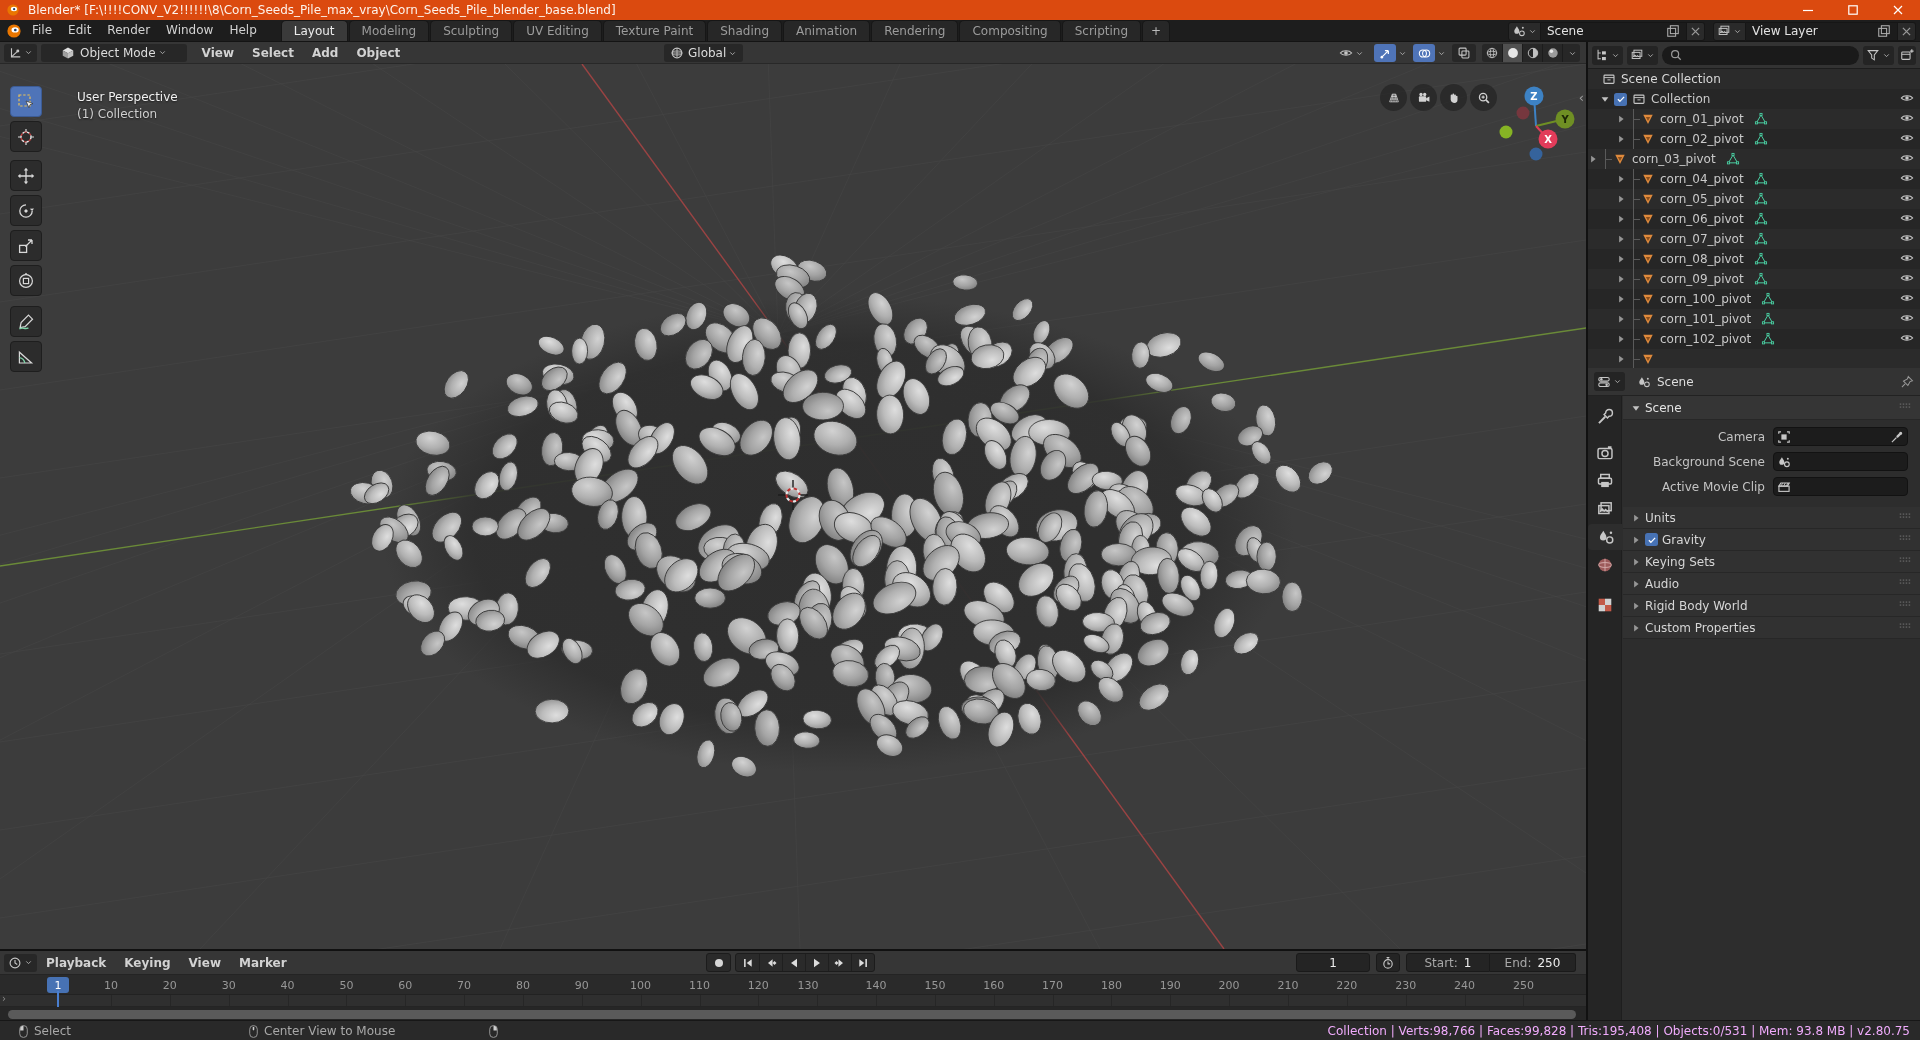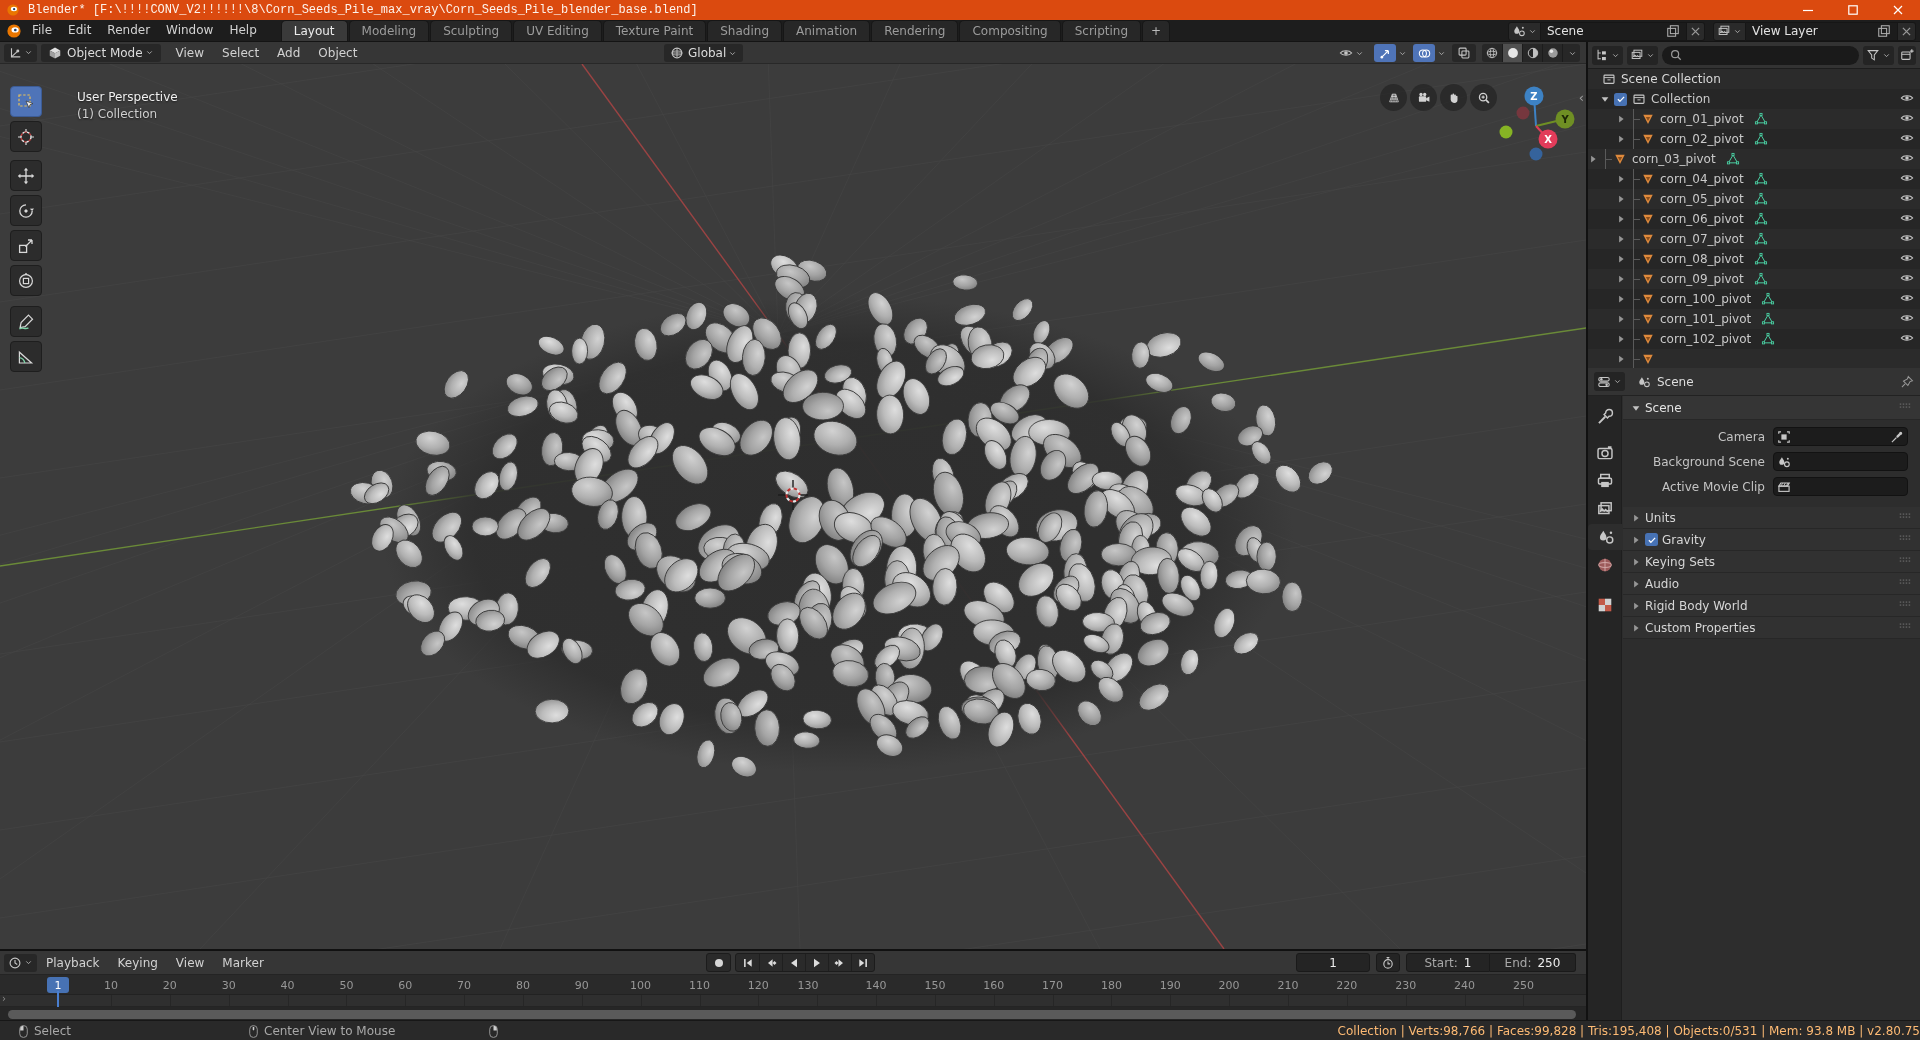--- a/index.html
+++ b/index.html
@@ -10,21 +10,21 @@
   .ic { display:inline-flex; align-items:center; justify-content:center; width:16px; height:16px; flex:none; }
   .ic svg { width:100%; height:100%; }
   .ic.s12 { width:12px; height:12px; }
   .ic.s14 { width:14px; height:14px; }
   .ic.s18 { width:18px; height:18px; }
   .chev { display:inline-flex; width:9px; height:9px; margin-left:2px; }
   .chev svg { width:100%; height:100%; }
 
   
   #titlebar { left:0; top:0; width:1920px; height:20px; background:#db4a0f; display:flex; align-items:center; }
-  #titlebar .title { color:#fdf3ec; font-size:12px; margin-left:8px; white-space:nowrap;font-family:Liberation Mono, monospace; }
+  #titlebar .title { color:#fdf3ec; font-size:12px; margin-left:8px; white-space:nowrap; }
   #win-controls { margin-left:auto; display:flex; height:100%; }
   #win-controls .wbtn { width:45px; height:100%; display:flex; align-items:center; justify-content:center; color:#fff; }
 
   
   #topbar { left:0; top:20px; width:1920px; height:22px; background:#1d1d1d; display:flex; align-items:center; border-bottom:1px solid #141414; }
   .menu-item { padding:0 8px; color:#d2d2d2; line-height:21px; cursor:default; }
   #tabs { display:flex; align-items:flex-end; height:100%; margin-left:16px; }
   .tab { padding:3px 12px 3px; height:21px; line-height:15px; background:#272727; color:#9c9c9c;
     border-radius:5px 5px 0 0; margin-right:1px; border:1px solid #161616; border-bottom:none; }
   .tab.active { background:#3a3a3a; color:#ececec; }
@@ -32,21 +32,21 @@
   #top-right { position:absolute; right:4px; top:21px; height:20px; display:flex; align-items:center; gap:8px; }
   .selector { display:flex; align-items:center; height:19px; }
   .selector .sel-icon-btn { display:flex; align-items:center; background:#2a2a2a; height:100%; padding:0 3px; border-radius:3px 0 0 3px; border:1px solid #161616; }
   .selector .sel-field { display:flex; align-items:center; background:#1c1c1c; height:100%; padding:0 6px; border:1px solid #161616; border-left:none; color:#e3e3e3; }
   .selector .sel-field .name { margin-right:8px; }
   .selector .xbtn { display:flex; align-items:center; justify-content:center; width:18px; height:100%; background:#2a2a2a; border:1px solid #161616; border-left:none; border-radius:0 3px 3px 0; color:#9a9a9a; }
 
   
   #vp-header { left:0; top:42px; width:1586px; height:22px; background:#363636; display:flex; align-items:center; border-bottom:1px solid #282828; }
   .hbtn { display:flex; align-items:center; height:18px; background:#272727; border-radius:3px; padding:0 4px; margin-left:4px; color:#dcdcdc; }
-  .hmenu { padding:0 9px; color:#d2d2d2; }
+  .hmenu { padding:0 9px; color:#d2d2d2;font-weight:bold; }
   .hgroup { display:flex; align-items:center; height:18px; background:#272727; border-radius:3px; overflow:hidden; }
   .hgroup .seg { display:flex; align-items:center; justify-content:center; height:100%; padding:0 3px; }
   .hgroup .seg + .seg { border-left:1px solid #1c1c1c; }
   .seg.on { background:#505050; }
   .tgl-blue { display:flex; align-items:center; justify-content:center; width:22px; height:18px; background:#4f74b8; border-radius:3px; }
   #vp-mid { position:absolute; left:664px; top:2px; display:flex; align-items:center; gap:6px;flex-direction:column; }
   #vp-right { position:absolute; right:6px; top:2px; display:flex; align-items:center; gap:6px; }
 
   
   #canvas { left:0; top:64px; width:1586px; height:885px; background:#3c3c3c; overflow:hidden; }
@@ -113,21 +113,21 @@
   #track { position:absolute; left:0; top:44px; width:100%; height:12px; background:#2f2f2f; border-bottom:1px solid #242424; }
   .tickline { position:absolute; top:0; bottom:0; width:1px; background:#262626; }
   #playhead { position:absolute; top:40px; height:16px; width:2px; background:#4a7fd0; }
   #tl-scroll { position:absolute; left:0; top:56px; width:100%; height:15px; background:#262626; }
   #tl-scrollbar { position:absolute; left:8px; top:3px; width:1568px; height:9px; background:#5a5a5a; border-radius:5px; }
   #corner-arrow { position:absolute; left:2px; top:42px; color:#8b8b8b; font-size:10px; }
 
   
   #statusbar { left:0; top:1020px; width:1920px; height:20px; background:#292929; border-top:1px solid #171717; }
   .hint { position:absolute; top:0; height:20px; display:flex; align-items:center; gap:5px; color:#a8a8a8; }
-  #stats { position:absolute; right:0; top:0; height:20px; display:flex; align-items:center; color:#fdba74; white-space:nowrap; }
+  #stats { position:absolute; right:10px; top:0; height:20px; display:flex; align-items:center; color:#f0abfc; white-space:nowrap; }
 </style>
 </head>
 <body>
 
 <div id="titlebar" class="abs">
   <span class="ic s14" style="margin-left:6px">
     <svg viewBox="0 0 16 16">
         <circle cx="8" cy="8" r="6.4" fill="#ea7600"></circle>
         <ellipse cx="9.1" cy="6.9" rx="3.5" ry="2.5" fill="#fff"></ellipse>
         <circle cx="9.3" cy="7" r="1.3" fill="#1d3f6e"></circle>
@@ -247,21 +247,21 @@
           <path d="M4 12.5 L10.5 6.5" stroke="#c6c6c6" stroke-width="1.3"></path>
           <circle cx="11.2" cy="5.8" r="1.7" fill="#c6c6c6"></circle>
         </svg>
       </span>
     <span class="chev">
         <svg viewBox="0 0 16 16">
           <path d="M4 6 L8 10 L12 6" fill="none" stroke="#b0b0b0" stroke-width="1.6"></path>
         </svg>
       </span>
   </span>
-  <span class="hbtn" style="padding:0 7px">
+  <span class="hbtn" style="padding:0 20px">
     <span class="ic s14" style="margin-right:5px">
         <svg viewBox="0 0 16 16">
           <path d="M8 1.8 L14 5 L8 8.2 L2 5 Z" fill="#e0e0e0"></path>
           <path d="M2 5 V11.2 L8 14.4 V8.2 Z" fill="#9f9f9f"></path>
           <path d="M14 5 V11.2 L8 14.4 V8.2 Z" fill="#c2c2c2"></path>
         </svg>
       </span>
     <span>Object Mode</span>
     <span class="chev">
         <svg viewBox="0 0 16 16">

